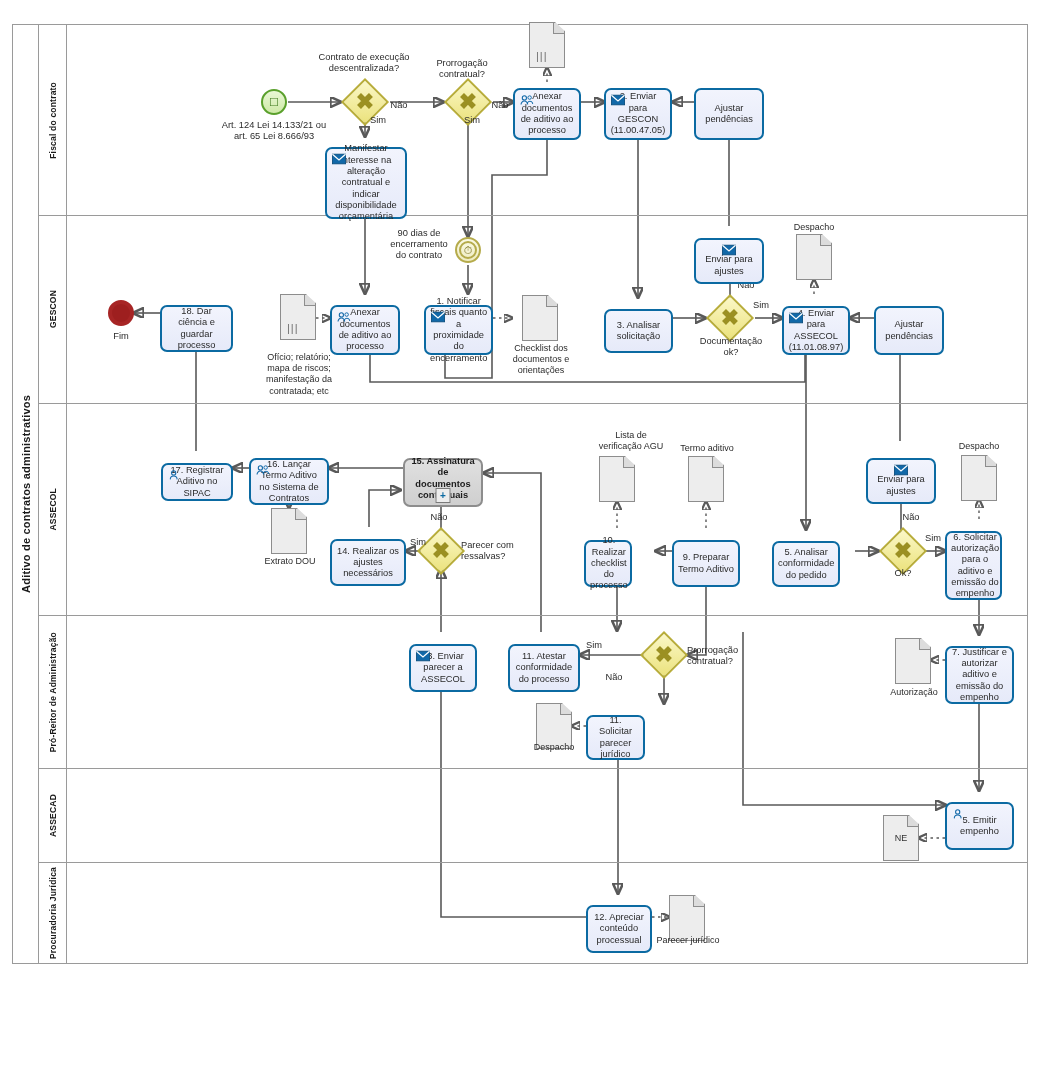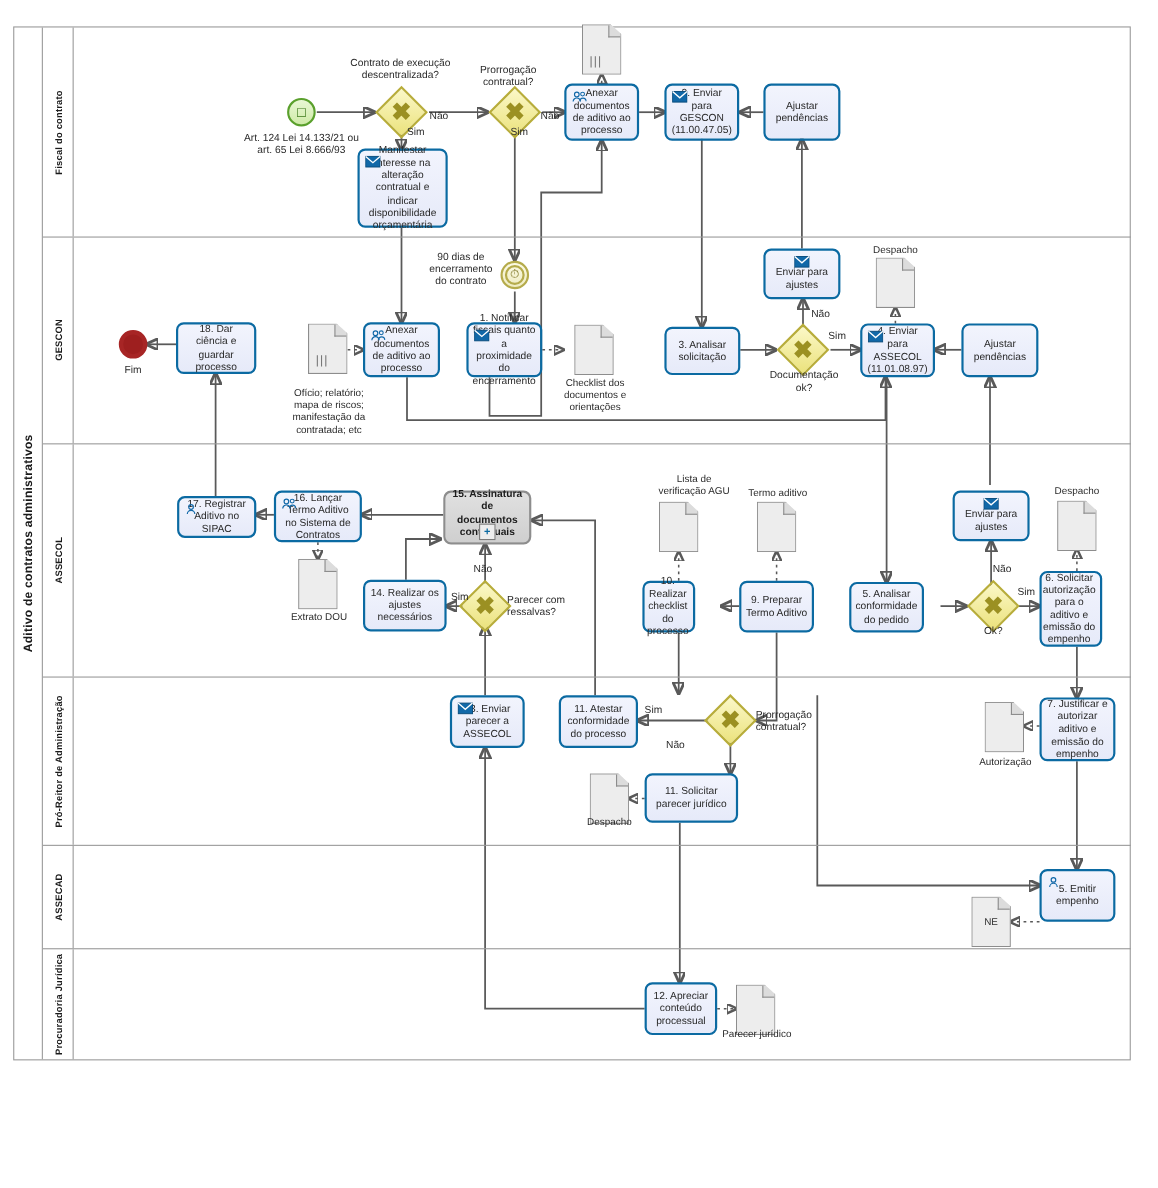--- a/index.html
+++ b/index.html
@@ -12,22 +12,22 @@
   .pool-header{position:absolute;left:0;top:0;width:26px;height:100%;border-right:1px solid #9a9a9a;box-sizing:border-box;display:flex;align-items:center;justify-content:center;}
   .pool-header span{writing-mode:vertical-rl;transform:rotate(180deg);font-size:11px;font-weight:bold;color:#1a1a1a;letter-spacing:.2px;white-space:nowrap;}
   .lane{position:absolute;left:26px;box-sizing:border-box;border-bottom:1px solid #9a9a9a;width:989px;}
   .lane:last-of-type{border-bottom:none;}
   .lane-header{position:absolute;left:0;top:0;width:28px;height:100%;border-right:1px solid #9a9a9a;box-sizing:border-box;display:flex;align-items:center;justify-content:center;}
   .lane-header span{writing-mode:vertical-rl;transform:rotate(180deg);font-size:8.5px;font-weight:bold;color:#1a1a1a;white-space:nowrap;letter-spacing:.2px;}
 
   
   .task{position:absolute;box-sizing:border-box;border:2px solid #0b6aa2;border-radius:7px;
         background:linear-gradient(to bottom,#f2f4fd,#e6eaf9);
-        display:flex;align-items:center;justify-content:flex-end;text-align:center;
-        font-size:9.3px;line-height:11.3px;color:#2a2a2a;padding:3px 4px;}
+        display:flex;align-items:center;justify-content:flex-start;text-align:center;
+        font-size:9.3px;line-height:11.3px;color:#2a2a2a;padding:3px 4px;margin-top:12px;}
   .task.collapsed{border:2px solid #8d8d8d;background:linear-gradient(to bottom,#e0e0e0,#cfcfcf);font-weight:bold;color:#1c1c1c;}
   .task .tlabel{display:block;}
   .task .ticon{position:absolute;left:5px;top:4px;width:14px;height:12px;}
   .task .plusbox{position:absolute;left:50%;bottom:2px;transform:translateX(-50%);
         width:13px;height:13px;border:1px solid #7a7a7a;background:#ededed;
         display:flex;align-items:center;justify-content:center;font-size:10px;line-height:10px;color:#0b6aa2;font-weight:bold;}
 
   .gateway{position:absolute;width:34px;height:34px;transform:rotate(45deg);
         background:linear-gradient(135deg,#fbf8c8,#ebe27c);border:2px solid #b8ad3a;box-sizing:border-box;}
   .gateway .x{position:absolute;left:50%;top:50%;transform:translate(-50%,-50%) rotate(-45deg);
@@ -456,21 +456,21 @@
   </div>
   <div class="lbl" style="left:687px;top:645px;width:76px;text-align:left;">Prorrogação contratual?</div>
   <div class="lbl" style="left:581px;top:640px;width:26px;">Sim</div>
   <div class="lbl" style="left:601px;top:672px;width:26px;">Não</div>
 
   <div class="doc" style="left:536px;top:703px;">
     <span class="fold"></span>
   </div>
   <div class="lbl small" style="left:519px;top:742px;width:70px;">Despacho</div>
 
-  <div class="task" style="left:586px;top:703px;width:85px;height:45px;">
+  <div class="task" style="left:586px;top:703px;width:59px;height:45px;">
     <span class="tlabel">11. Solicitar parecer jurídico</span>
   </div>
 
   <div class="doc" style="left:895px;top:638px;">
     <span class="fold"></span>
   </div>
   <div class="lbl small" style="left:880px;top:687px;width:68px;">Autorização</div>
 
   <div class="task" style="left:945px;top:634px;width:69px;height:58px;">
     <span class="tlabel">7. Justificar e autorizar aditivo e emissão do empenho</span>

